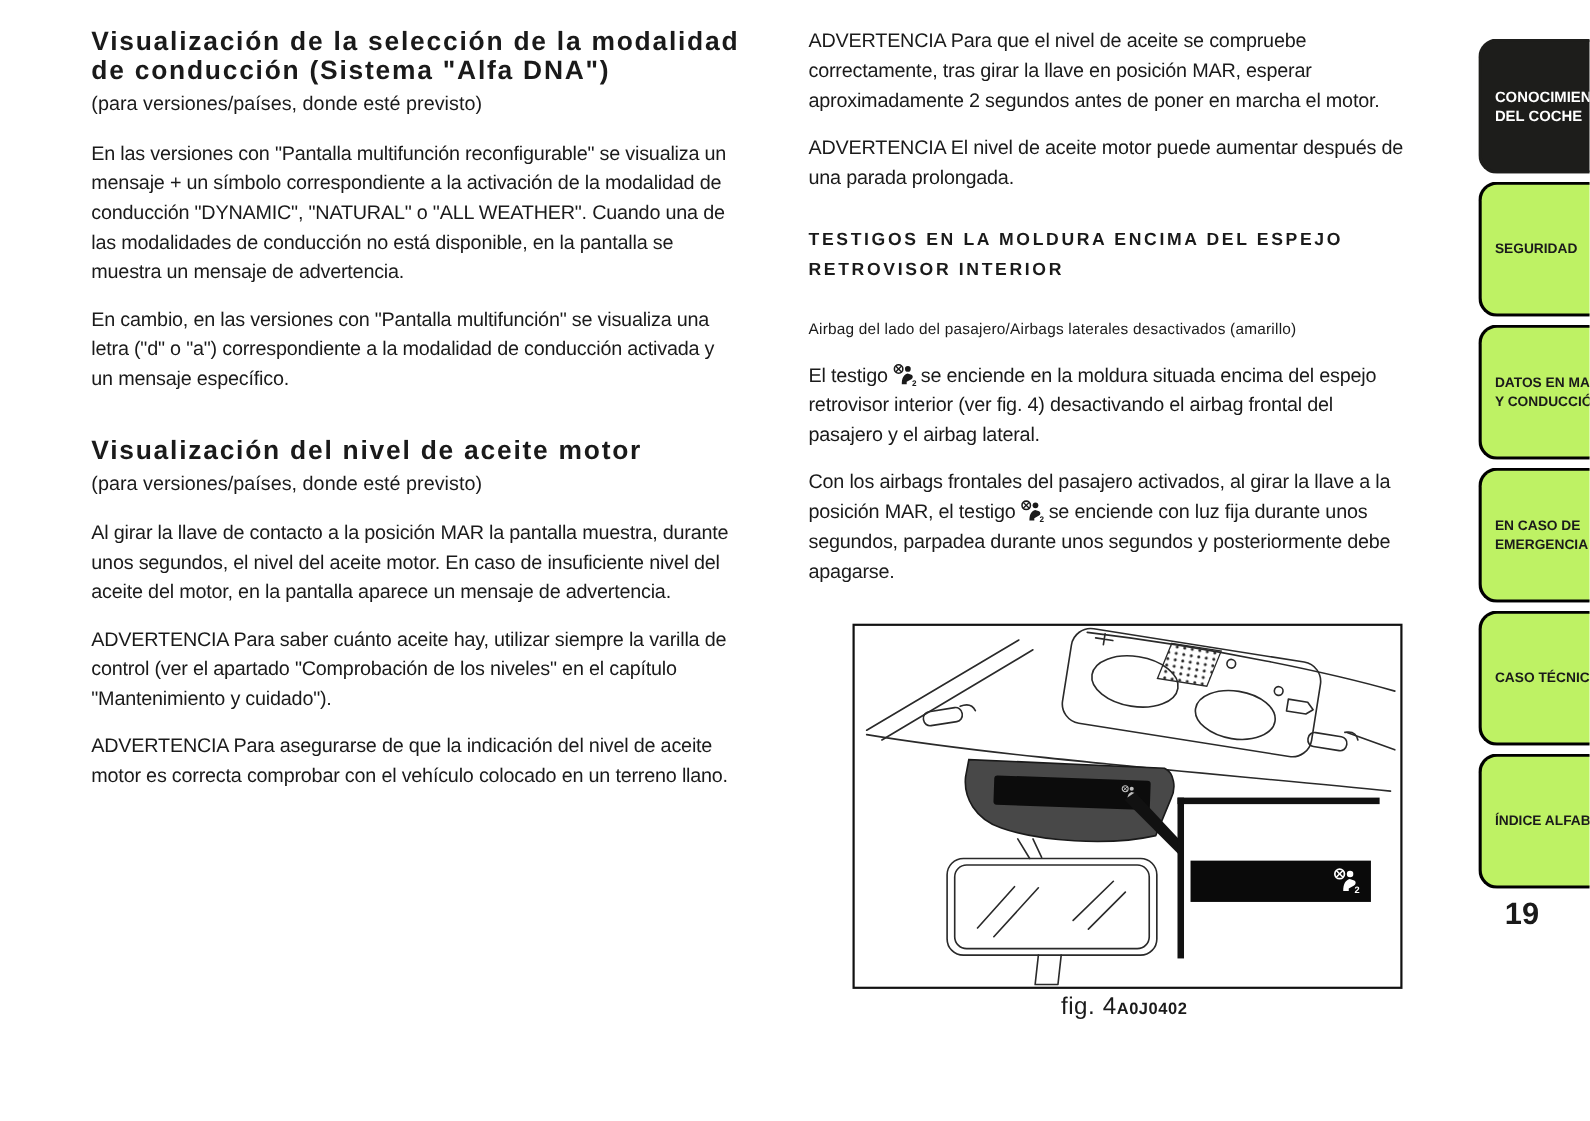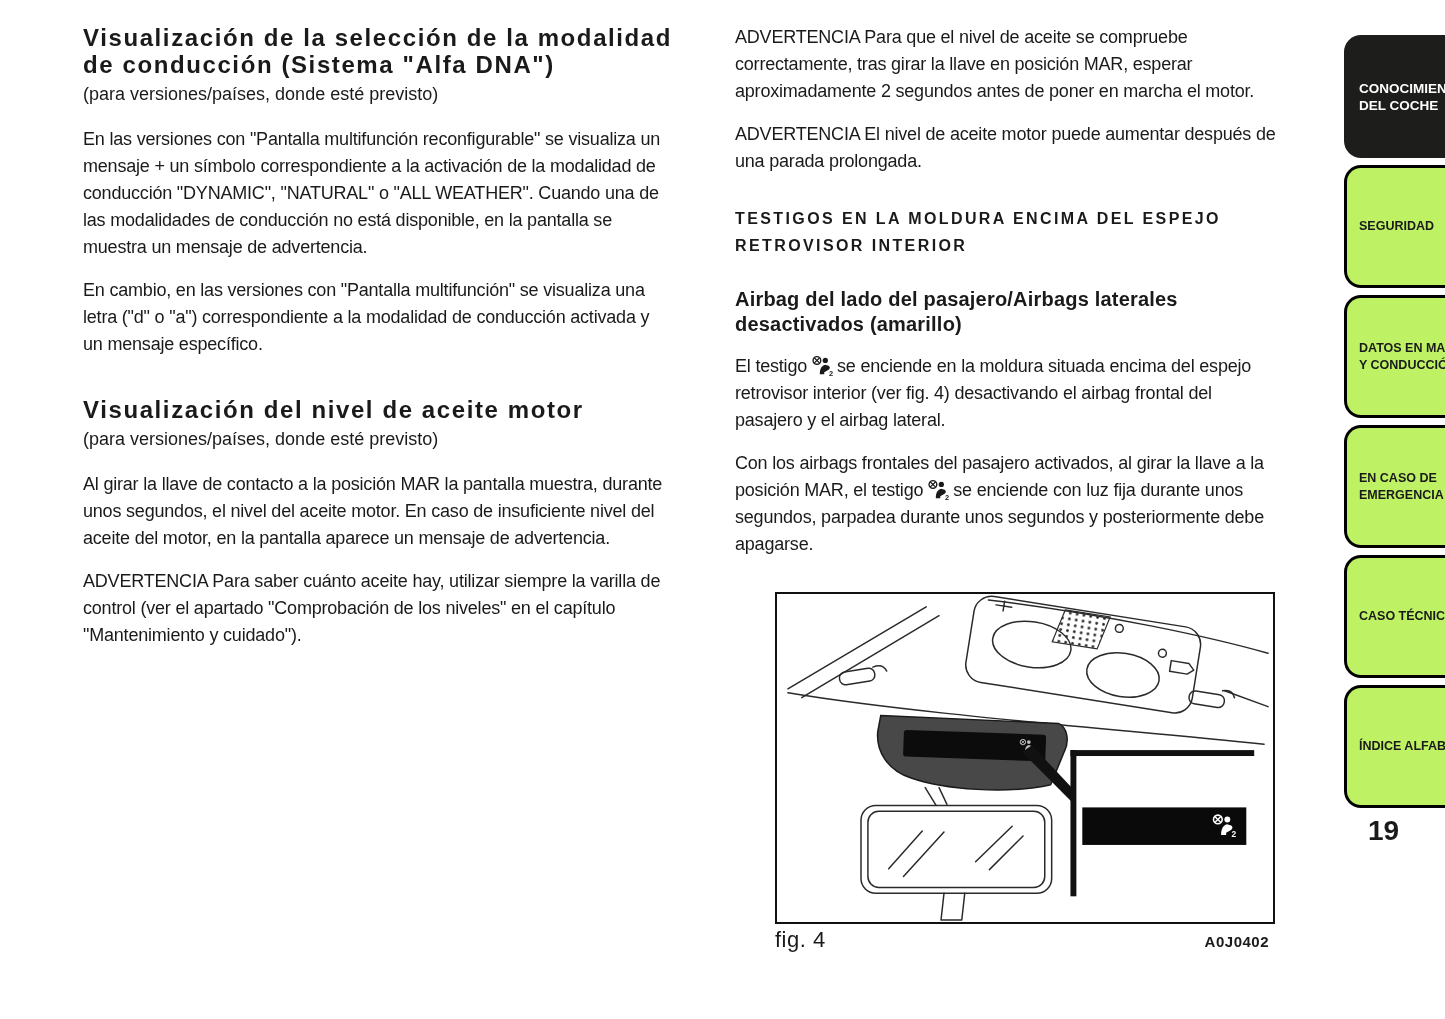--- a/index.html
+++ b/index.html
@@ -9,28 +9,28 @@
     -webkit-font-smoothing:antialiased;
   }
   .col-left{position:absolute;left:83px;top:24px;width:590px;}
   .col-right{position:absolute;left:697px;top:24px;width:545px;margin-left:38px;}
 
   .h-bold{font-weight:bold;font-size:24px;line-height:27px;letter-spacing:1.6px;margin:0;}
   .note{font-size:18px;line-height:24px;margin:4px 0 0 0;}
   .body-p{font-size:18px;line-height:27px;letter-spacing:-0.2px;margin:16px 0 0 0;}
   .gap-lg{margin-top:38px;}
   .section-heading{font-weight:bold;font-size:16px;line-height:27px;letter-spacing:2.4px;margin:30px 0 0 0;}
-  .subheading{font-weight:bold;font-size:20px;line-height:25px;letter-spacing:0.2px;margin:28px 0 0 0;}
+  .subheading{font-weight:normal;font-size:14px;line-height:25px;letter-spacing:0.2px;margin:28px 0 0 0;}
 
   .inline-icon{width:24px;height:21px;vertical-align:-4px;margin:0 3px;color:#1a1a1a;}
 
   .figure{margin:34px 0 0 40px;width:500px;}
   .figure-frame{width:500px;height:332px;border:2px solid #111;box-sizing:border-box;background:#fff;}
   .figure-frame svg{display:block;width:100%;height:100%;}
-  .figure-caption-row{display:flex;justify-content:space-between;align-items:baseline;margin-top:3px;padding-right:6px;}
+  .figure-caption-row{display:flex;justify-content:center;align-items:baseline;margin-top:3px;padding-right:6px;}
   .fig-label{font-size:22px;letter-spacing:0.5px;}
   .fig-code{font-size:15px;font-weight:bold;letter-spacing:0.5px;}
 
   .sidebar{position:absolute;left:1344px;top:35px;width:150px;}
   .tab{
     width:150px;height:123px;box-sizing:border-box;background:#bef264;
     border:3px solid #000;border-right:none;border-radius:17px 0 0 17px;
     margin-bottom:7px;display:flex;align-items:center;
     padding:0 2px 0 12px;font-weight:bold;font-size:12.5px;line-height:17px;
   }
@@ -61,20 +61,21 @@
 
 <div class="col-left">
   <h1 class="h-bold">Visualización de la selección de la modalidad de conducción (Sistema "Alfa DNA")</h1>
   <p class="note">(para versiones/países, donde esté previsto)</p>
   <p class="body-p" style="margin-top:20px">En las versiones con "Pantalla multifunción reconfigurable" se visualiza un mensaje + un símbolo correspondiente a la activación de la modalidad de conducción "DYNAMIC", "NATURAL" o "ALL WEATHER". Cuando una de las modalidades de conducción no está disponible, en la pantalla se muestra un mensaje de advertencia.</p>
   <p class="body-p">En cambio, en las versiones con "Pantalla multifunción" se visualiza una letra ("d" o "a") correspondiente a la modalidad de conducción activada y un mensaje específico.</p>
   <h2 class="h-bold gap-lg">Visualización del nivel de aceite motor</h2>
   <p class="note">(para versiones/países, donde esté previsto)</p>
   <p class="body-p" style="margin-top:20px">Al girar la llave de contacto a la posición MAR la pantalla muestra, durante unos segundos, el nivel del aceite motor. En caso de insuficiente nivel del aceite del motor, en la pantalla aparece un mensaje de advertencia.</p>
   <p class="body-p">ADVERTENCIA Para saber cuánto aceite hay, utilizar siempre la varilla de control (ver el apartado "Comprobación de los niveles" en el capítulo "Mantenimiento y cuidado").</p>
+  <p class="body-p">ADVERTENCIA Para asegurarse de que la indicación del nivel de aceite motor es correcta comprobar con el vehículo colocado en un terreno llano.</p>
 </div>
 
 <div class="col-right">
   <p class="body-p" style="margin-top:0">ADVERTENCIA Para que el nivel de aceite se compruebe correctamente, tras girar la llave en posición MAR, esperar aproximadamente 2 segundos antes de poner en marcha el motor.</p>
   <p class="body-p">ADVERTENCIA El nivel de aceite motor puede aumentar después de una parada prolongada.</p>
   <h2 class="section-heading">TESTIGOS EN LA MOLDURA ENCIMA DEL ESPEJO RETROVISOR INTERIOR</h2>
   <h3 class="subheading">Airbag del lado del pasajero/Airbags laterales desactivados (amarillo)</h3>
   <p class="body-p"><span>El testigo</span><svg class="inline-icon">
         <use href="#airbag-icon"></use>
       </svg><span>se enciende en la moldura situada encima del espejo retrovisor interior (ver fig. 4) desactivando el airbag frontal del pasajero y el airbag lateral.</span></p>

